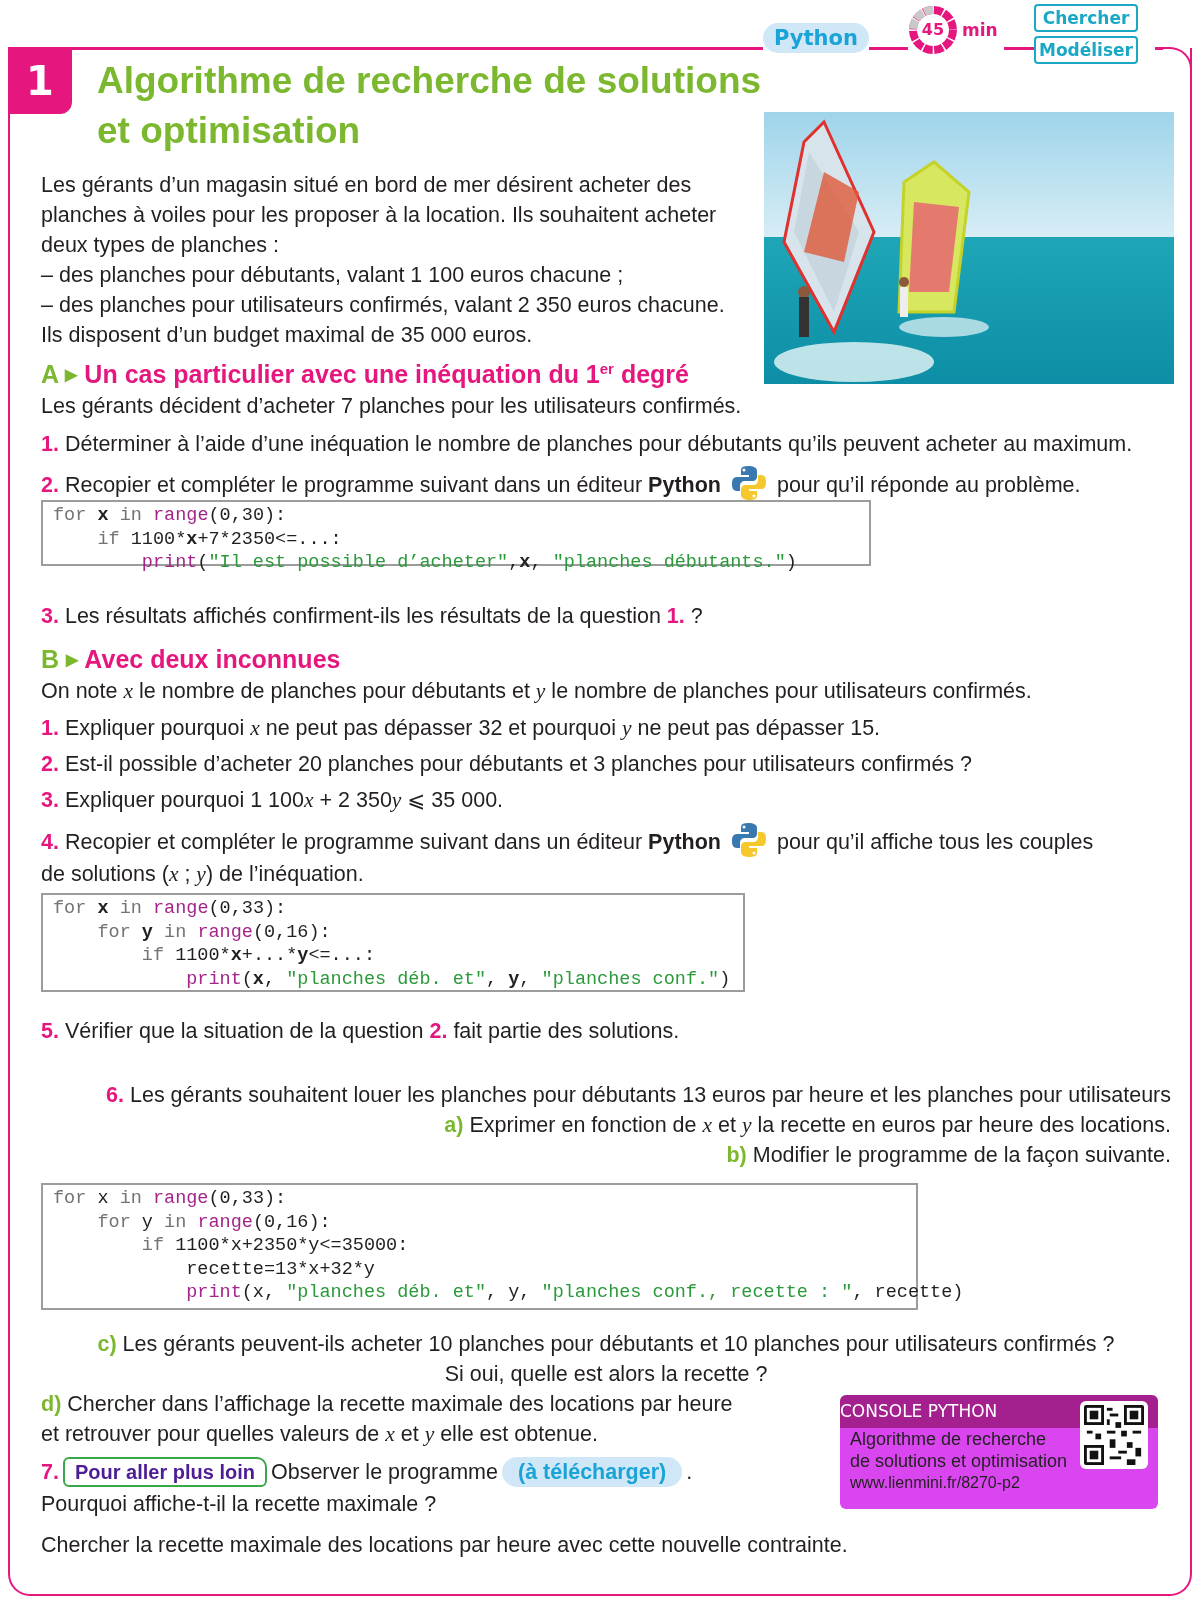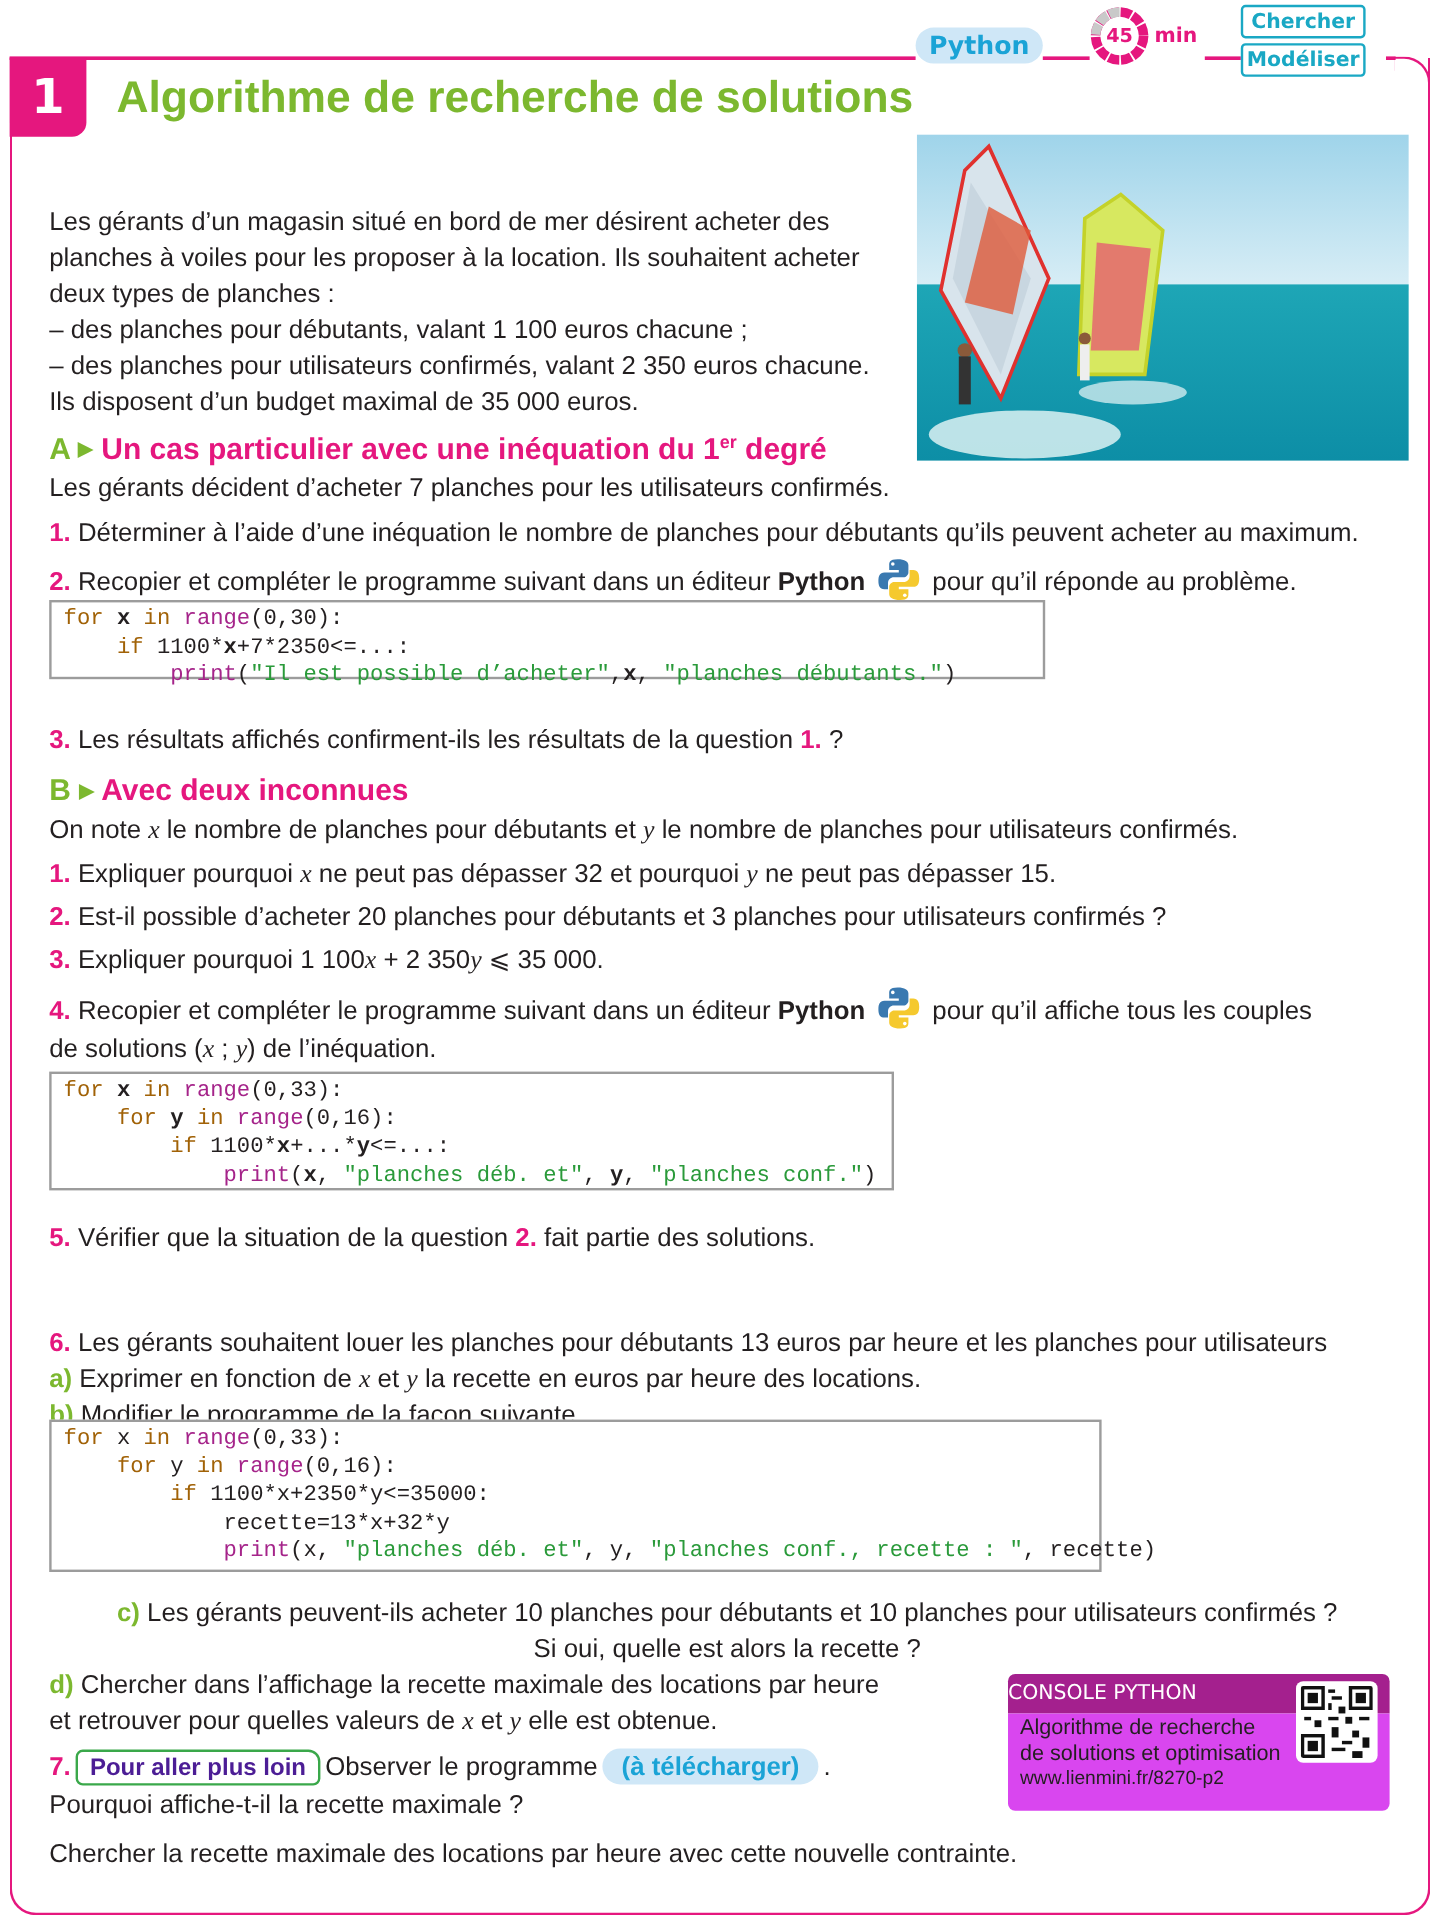--- a/index.html
+++ b/index.html
@@ -51,21 +51,21 @@
   .sechead .tri { color: #7cb82f; font-size: 16px; vertical-align: 3px; }
   .qnum { color: #e5177e; font-weight: bold; }
   .sub { color: #7cb82f; font-weight: bold; }
   .it { font-family: "Liberation Serif", serif; font-style: italic; }
   .bold { font-weight: bold; }
 
   .code {
     position: absolute; left: 41px; border: 2px solid #9c9c9c; background: #fff;
     font-family: "Liberation Mono", monospace; font-size: 18.5px; line-height: 23.5px; padding: 6px 10px; white-space: pre; color: #231f20;
   }
-  .kw { color: #a16207; }
+  .kw { color: #737373; }
   .fn { color: #a5248a; }
   .str { color: #2a9a3a; }
   .var { font-weight: bold; }
 
   .pyicon { display: inline-block; width: 36px; height: 38px; vertical-align: -10px; margin: 0 4px; }
 
   .plusloin {
     display: inline-block; border: 2px solid #3aa84a; border-radius: 6px 10px 6px 6px; color: #4c1d95; font-weight: bold;
     padding: 0 10px; line-height: 26px; font-size: 20px; margin: 0 4px;
   }
@@ -96,20 +96,21 @@
   <circle cx="25" cy="25" r="15" fill="#fff"></circle>
 </svg>
 <div class="timer-num">45</div>
 <div class="timer-min">min</div>
 <div class="tagbox" style="top:4px;">Chercher</div>
 <div class="tagbox" style="top:36px;">Modéliser</div>
 
 <div class="num-badge">1</div>
 <div class="title">
   <div>Algorithme de recherche de solutions</div>
+  <div>et optimisation</div>
 </div>
 
 <svg class="photo" viewBox="0 0 410 272">
   <defs>
     <linearGradient id="sky" x1="0" y1="0" x2="0" y2="1">
       <stop offset="0" stop-color="#9fd4ea"></stop>
         <stop offset="1" stop-color="#d9eef6"></stop>
     </linearGradient>
     <linearGradient id="sea" x1="0" y1="0" x2="0" y2="1">
       <stop offset="0" stop-color="#1ea6b6"></stop>
@@ -193,21 +194,21 @@
   <div>
     <span>de solutions (</span><span class="it">x</span><span> ; </span><span class="it">y</span><span>) de l’inéquation.</span>
   </div>
 </div>
 
 <div class="code" style="top:893px; width:704px; height:99px; padding-top:2px;"><div><span class="kw">for</span> <span class="var">x</span> <span class="kw">in</span> <span class="fn">range</span>(0,33):</div><div>    <span class="kw">for</span> <span class="var">y</span> <span class="kw">in</span> <span class="fn">range</span>(0,16):</div><div>        <span class="kw">if</span> 1100*<span class="var">x</span>+...*<span class="var">y</span>&lt;=...:</div><div>            <span class="fn">print</span>(<span class="var">x</span>, <span class="str">"planches déb. et"</span>, <span class="var">y</span>, <span class="str">"planches conf."</span>)</div></div>
 
 <div class="p" style="top:1016px;">
   <span class="qnum">5.</span> <span>Vérifier que la situation de la question </span><span class="qnum">2.</span><span> fait partie des solutions.</span>
 </div>
-<div class="p" style="top:1104px; width:1130px;">
+<div class="p" style="top:1080px; width:1130px;text-align:right;">
   <div><span class="qnum">6.</span> <span>Les gérants souhaitent louer les planches pour débutants 13 euros par heure et les planches pour utilisateurs</span></div>
   <div><span class="sub">a)</span> <span>Exprimer en fonction de </span><span class="it">x</span><span> et </span><span class="it">y</span><span> la recette en euros par heure des locations.</span></div>
   <div><span class="sub">b)</span> <span>Modifier le programme de la façon suivante.</span></div>
 </div>
 
 <div class="code" style="top:1183px; width:877px; height:127px; padding-top:2px;"><div><span class="kw">for</span> x <span class="kw">in</span> <span class="fn">range</span>(0,33):</div><div>    <span class="kw">for</span> y <span class="kw">in</span> <span class="fn">range</span>(0,16):</div><div>        <span class="kw">if</span> 1100*x+2350*y&lt;=35000:</div><div>            recette=13*x+32*y</div><div>            <span class="fn">print</span>(x, <span class="str">"planches déb. et"</span>, y, <span class="str">"planches conf., recette : "</span>, recette)</div></div>
 
 <div class="p" style="top:1329px; width:1130px;text-align:center;">
   <div><span class="sub">c)</span> <span>Les gérants peuvent-ils acheter 10 planches pour débutants et 10 planches pour utilisateurs confirmés ?</span></div>
   <div>Si oui, quelle est alors la recette ?</div>

